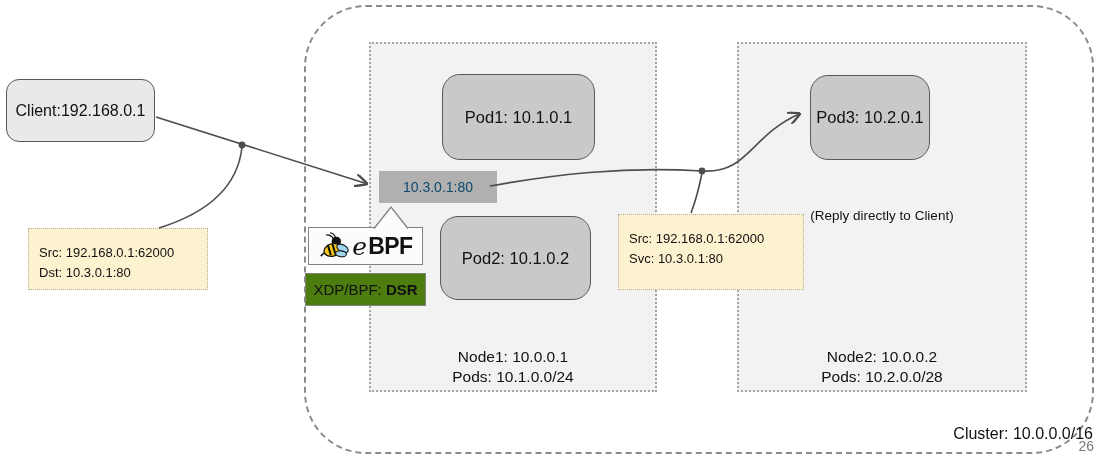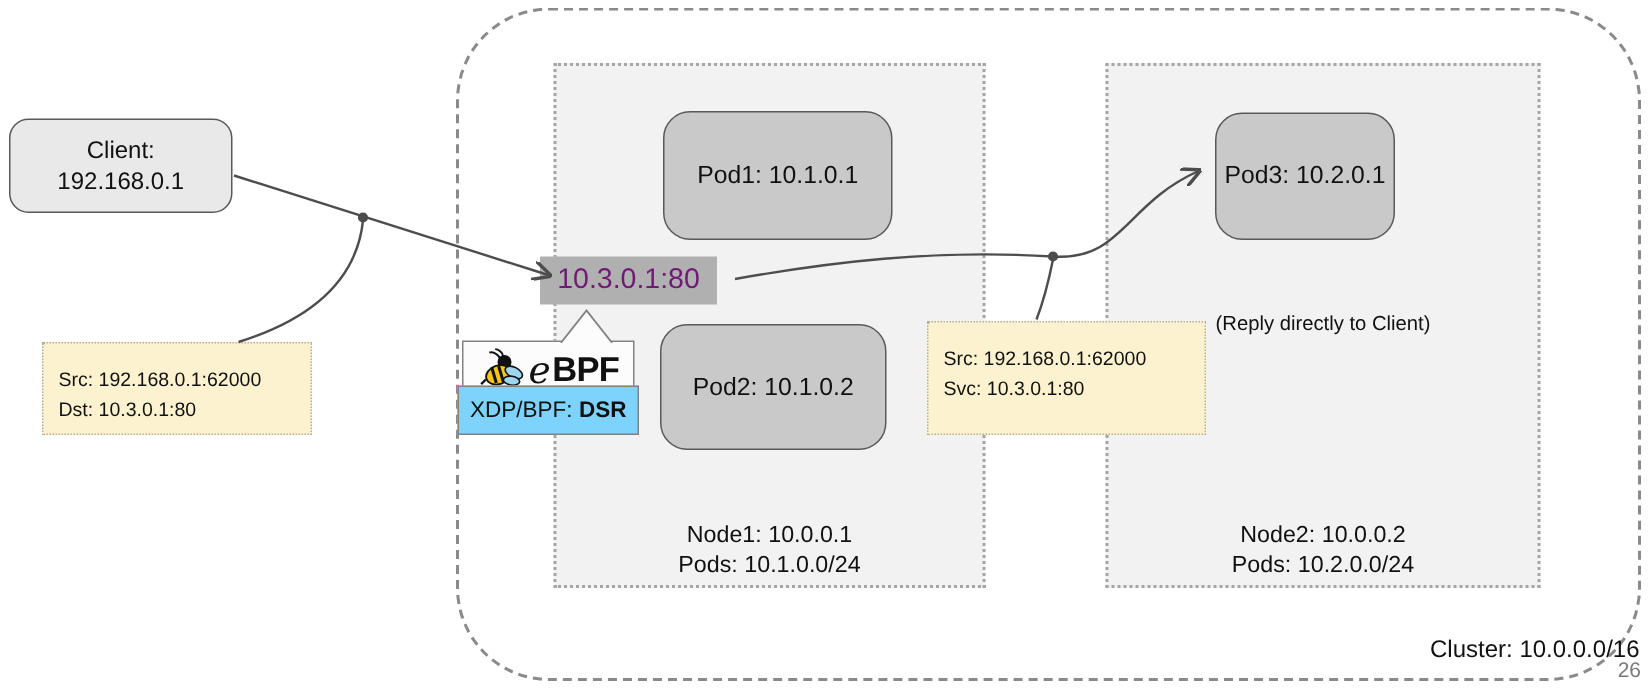--- a/index.html
+++ b/index.html
@@ -38,45 +38,45 @@
   .pod2 { left:69px; top:172px; width:151px; height:84px;text-align:center; }
   .pod3 { left:71px; top:31px; width:120px; height:85px; }
   .reply-note {
     position:absolute; left:0; right:0; top:121px; text-align:center;
     font-size:13.5px; color:#111;margin-top:43px;
   }
   
   .client-box {
     position:absolute; left:6px; top:79px; width:149px; height:63px;
     background:#e9e9e9; border:1.8px solid #595959; border-radius:13px;
-    display:flex; flex-direction:column; align-items:center; justify-content:center;
+    display:flex; flex-direction:row; align-items:center; justify-content:center;
     font-size:16px; line-height:21px; color:#111;text-align:center;
   }
   
   .vip {
-    position:absolute; left:360px; top:171px; width:118px; height:32px;
+    position:absolute; left:379px; top:171px; width:118px; height:32px;
     background:#b0b0b0; display:flex; align-items:center; justify-content:center;
-    font-size:19px; color:#701a75; z-index:20;
+    font-size:14px; color:#0c4a6e; z-index:20;
   }
   
   .ebpf-logo {
     position:absolute; left:308px; top:227px; width:115px; height:38px;
     background:#fcfcfc; border:1.3px solid #828282; z-index:21;
     display:flex; align-items:center; justify-content:center; gap:1px;
   }
   .ebpf-logo .logo-e {
     font-family:"DejaVu Serif", serif; font-style:italic; font-size:25px;
     color:#111; margin-left:1px;
   }
   .ebpf-logo .logo-bpf {
     font-weight:bold; font-size:23px; letter-spacing:-0.5px; color:#111;
   }
   .xdp-box {
-    position:absolute; left:305px; top:257px; width:121px; height:33px;
-    background:#7dd3fc; border:1.3px solid #828282; z-index:21;
+    position:absolute; left:305px; top:273px; width:121px; height:33px;
+    background:#4d7c0f; border:1.3px solid #828282; z-index:21;
     display:flex; align-items:center; justify-content:center;
     font-size:15px; color:#111; white-space:pre;
   }
   .xdp-box b { font-weight:bold; }
   
   .note {
     position:absolute; background:#fdf2cf; border:1.4px dotted #b3b09a;
     font-size:13px; line-height:1.52; color:#111; padding:14px 10px; z-index:22;
   }
   .note1 { left:28px; top:228px; width:180px; height:62px; }
@@ -121,21 +121,21 @@
     </div>
   </div>
 
   <div class="node node2">
     <div class="pod pod3">
       <span>Pod3: 10.2.0.1</span>
     </div>
     <div class="reply-note">(Reply directly to Client)</div>
     <div class="node-label">
       <div>Node2: 10.0.0.2</div>
-      <div>Pods: 10.2.0.0/24</div>
+      <div>Pods: 10.2.0.0/28</div>
     </div>
   </div>
 
   <div class="vip">10.3.0.1:80</div>
 
   <div class="ebpf-logo">
     <svg width="32" height="28" viewBox="0 0 40 36" aria-hidden="true">
       <path d="M20 10 C17 4 12 3 10 4" stroke="#111" stroke-width="1.6" fill="none"></path>
       <path d="M22 9 C22 3 17 1 15 1" stroke="#111" stroke-width="1.6" fill="none"></path>
       <circle cx="23" cy="12" r="6" fill="#111"></circle>

